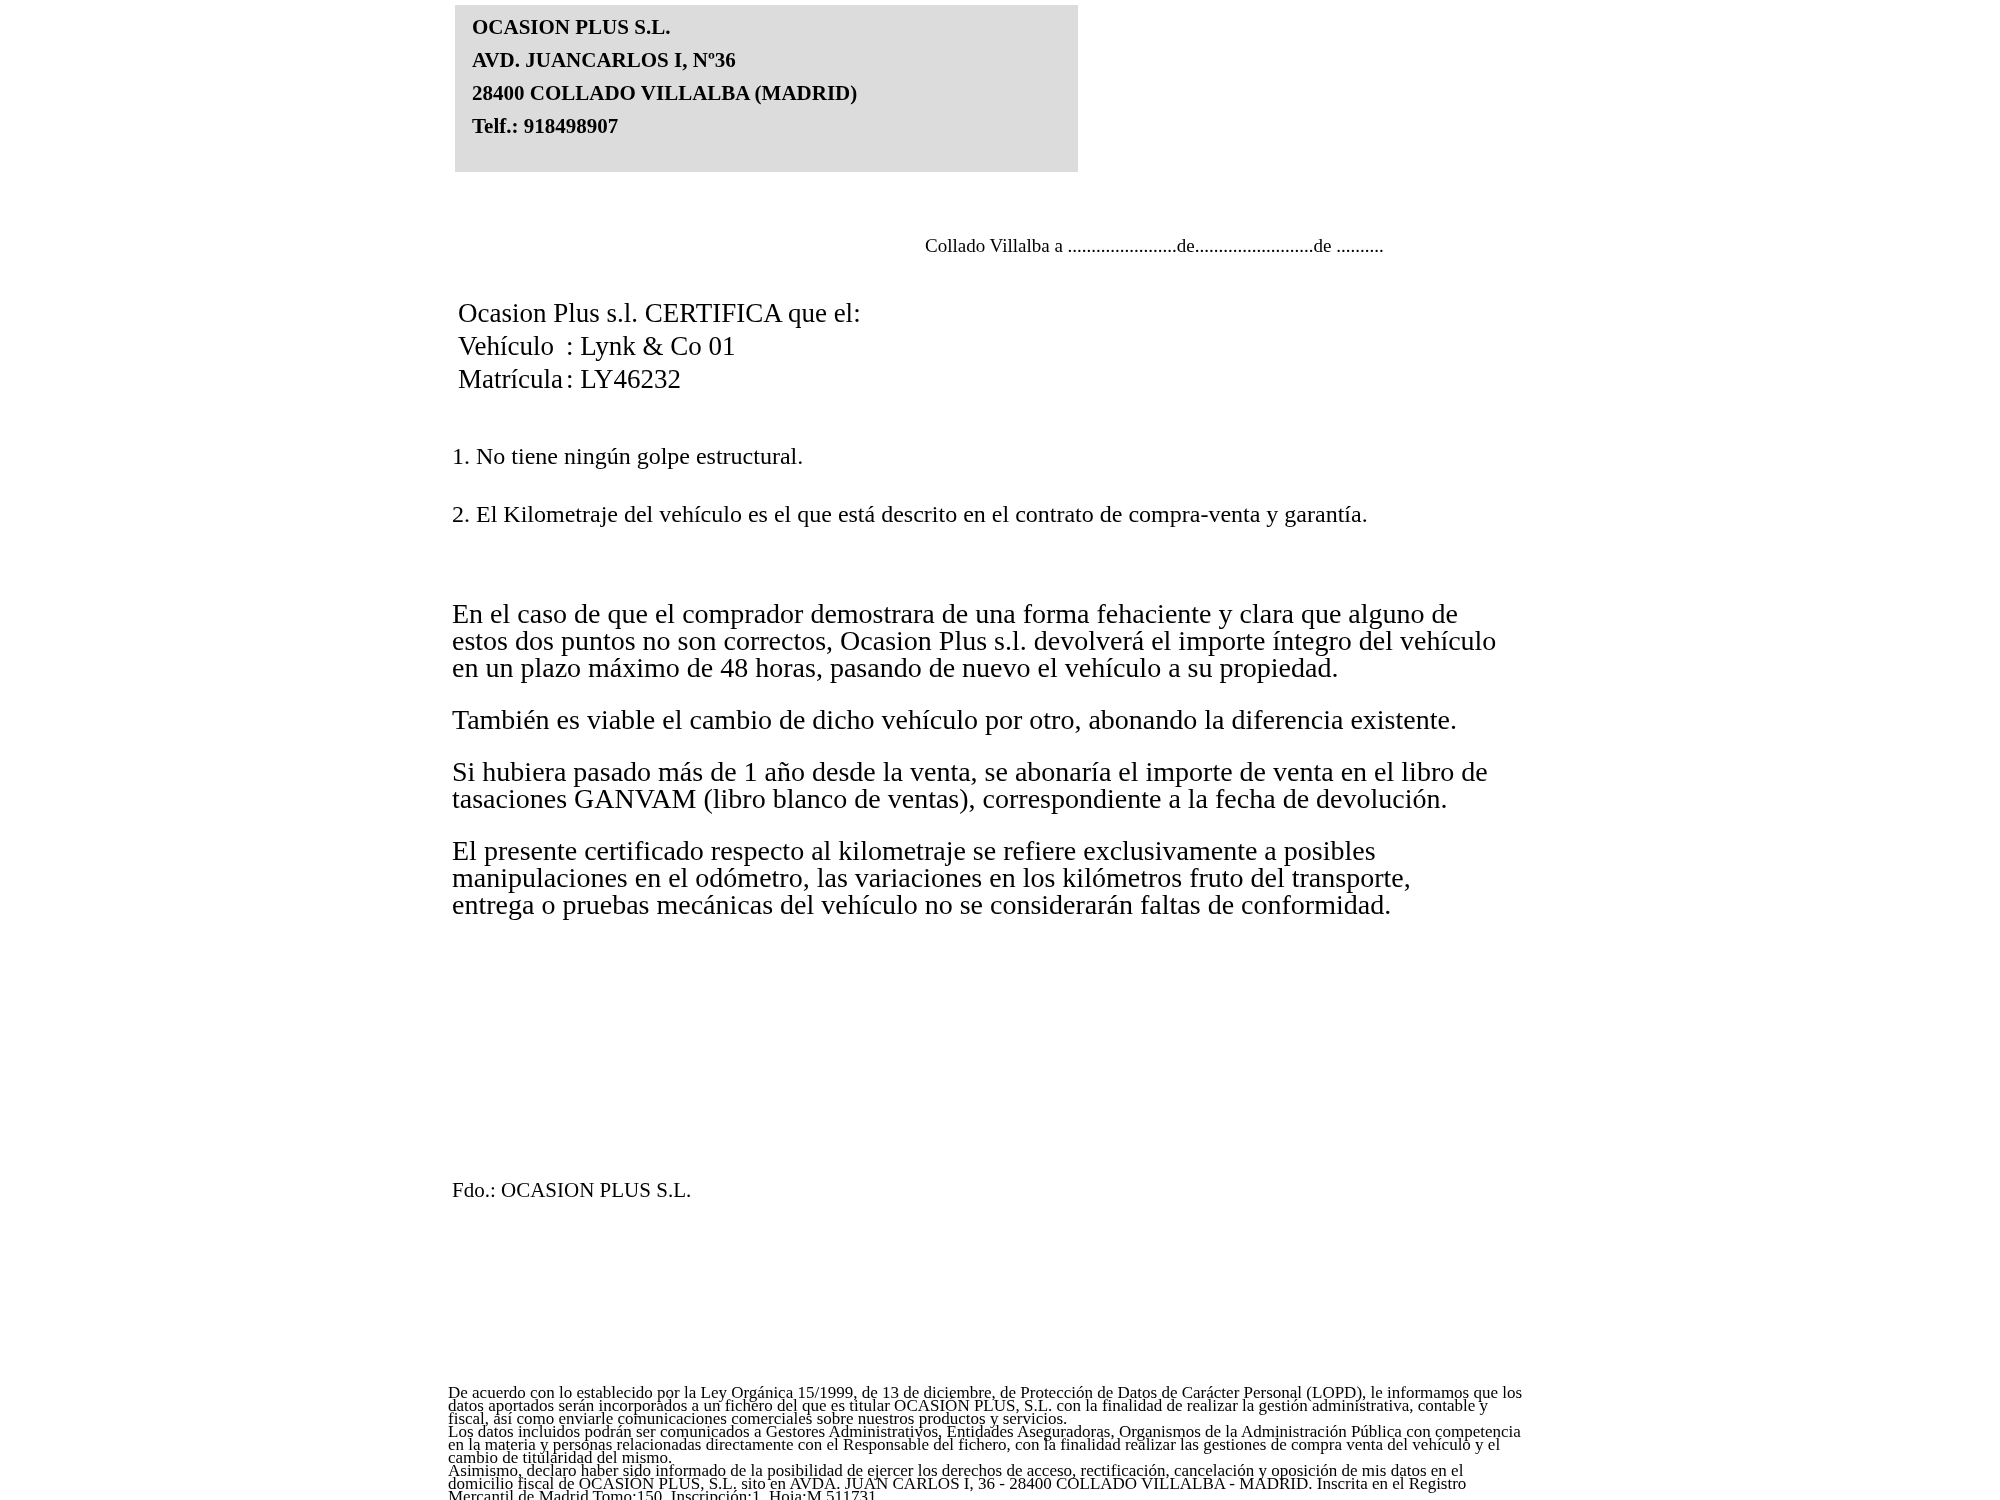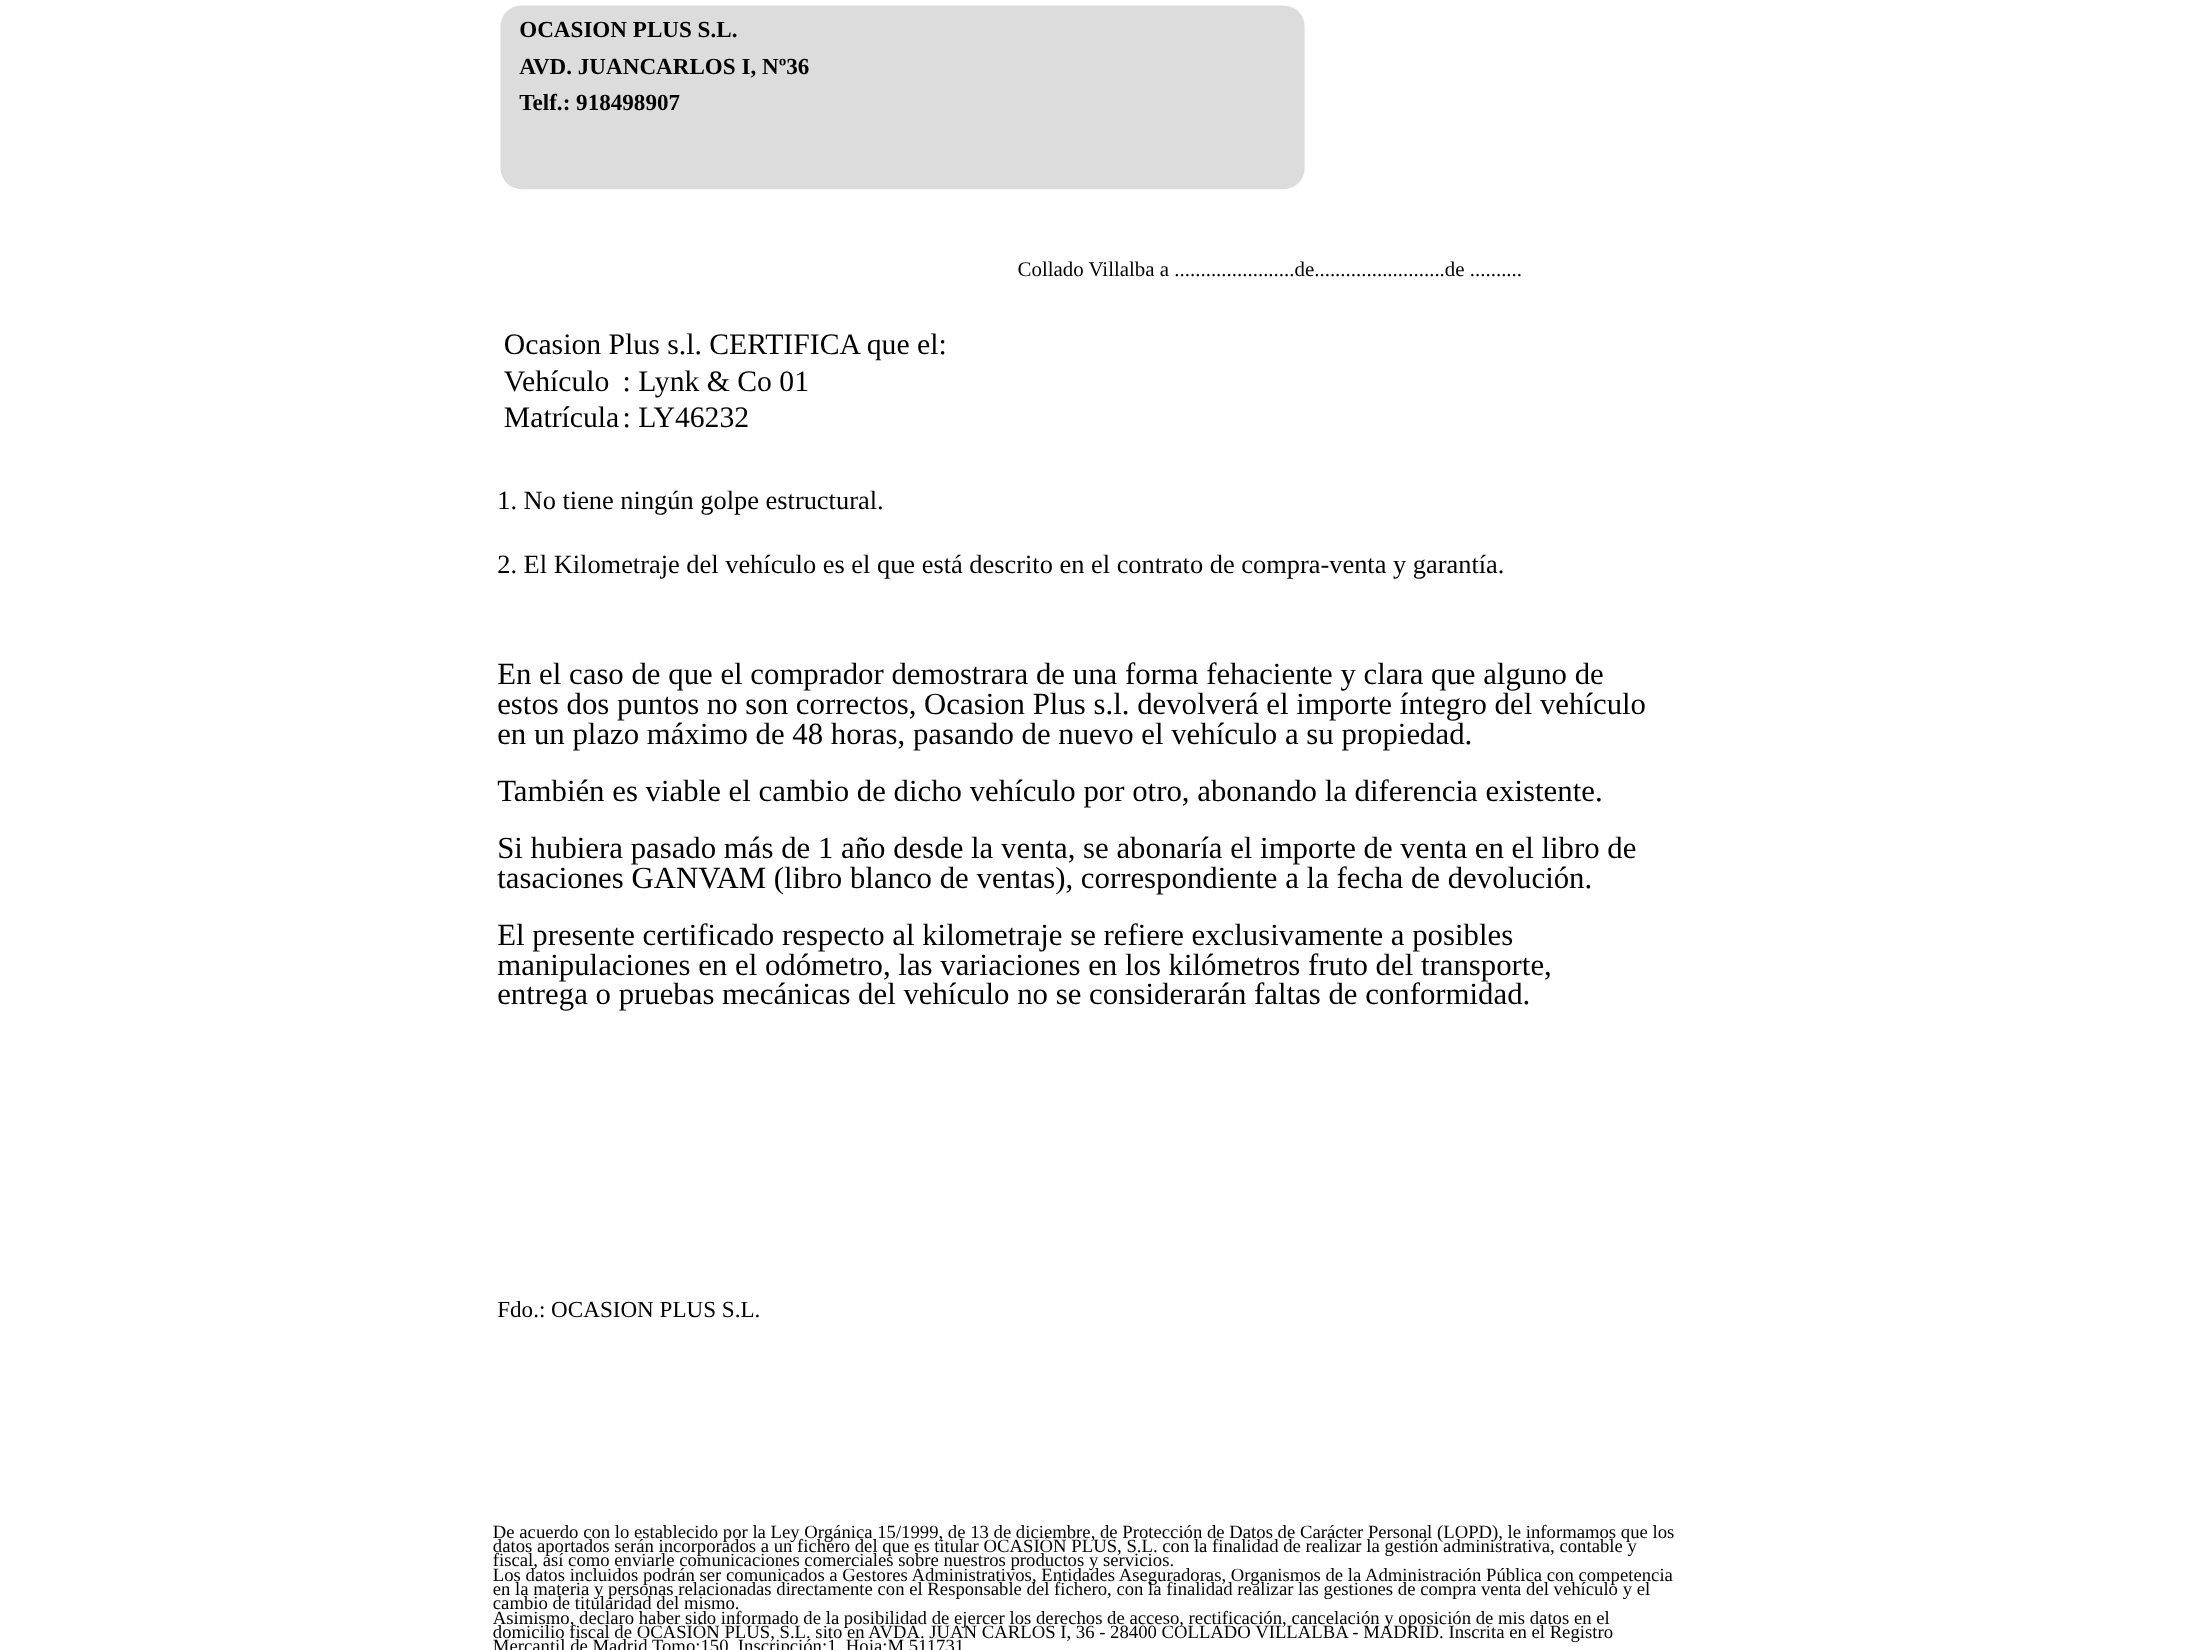--- a/index.html
+++ b/index.html
@@ -13,26 +13,25 @@
     height: 1500px;
     background: #ffffff;
     font-family: "Liberation Serif", "DejaVu Serif", serif;
     color: #000000;
     overflow: hidden;
   }
   .header-box {
     position: absolute;
     left: 455px;
     top: 5px;
-    width: 731px;
+    width: 623px;
     height: 167px;
     background: #dcdcdc;
     box-sizing: border-box;
     padding: 6px 10px 0 17px;
-    border-radius: 19px;
   }
   .header-box .hline {
     font-weight: bold;
     font-size: 21px;
     line-height: 33px;
     white-space: nowrap;
   }
   .date-line {
     position: absolute;
     left: 925px;
@@ -91,20 +90,21 @@
   }
 </style>
 </head>
 <body>
 
 <div class="page">
 
   <div class="header-box">
     <div class="hline">OCASION PLUS S.L.</div>
     <div class="hline">AVD. JUANCARLOS I, Nº36</div>
+    <div class="hline">28400 COLLADO VILLALBA (MADRID)</div>
     <div class="hline">Telf.: 918498907</div>
   </div>
 
   <div class="date-line">Collado Villalba a .......................de.........................de ..........</div>
 
   <div class="certify">
     <div>Ocasion Plus s.l. CERTIFICA que el:</div>
     <div>
       <span class="cert-label">Vehículo</span><span>: Lynk &amp; Co 01</span>
     </div>

